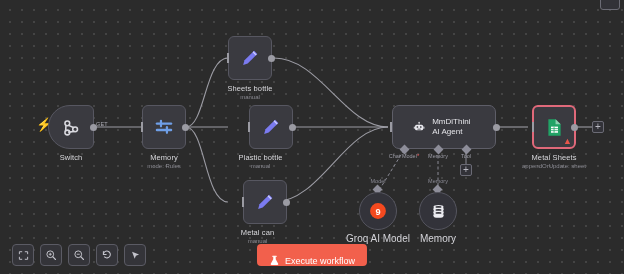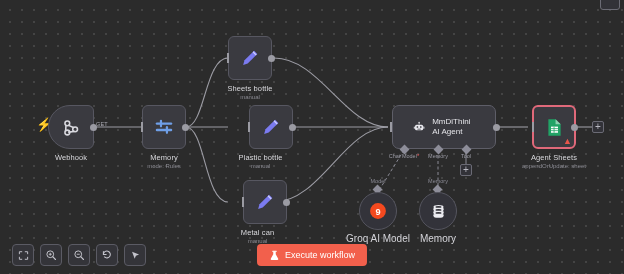--- a/index.html
+++ b/index.html
@@ -116,21 +116,21 @@
   
   .toolbar{position:absolute;left:12px;bottom:8px;display:flex;gap:6px;}
   .tbtn{
     width:22px;height:22px;border:1px solid #5b5b64;border-radius:4px;
     background:#343439;display:flex;align-items:center;justify-content:center;
     box-sizing:border-box;
   }
   .exec{
     position:absolute;left:50%;transform:translateX(-50%);bottom:8px;
     background:#f2604c;border-radius:4px;height:22px;
-    display:flex;align-items:center;gap:5px;padding:0 12px;
+    display:flex;align-items:flex-end;gap:5px;padding:0 12px;
     color:#fff;font-size:9px;
   }
   .corner-box{
     position:absolute;right:4px;top:-8px;width:18px;height:16px;
     border:1px solid #6b6b75;border-radius:3px;background:#323238;
   }
 </style>
 </head>
 <body>
 
@@ -170,21 +170,21 @@
           <circle cx="8" cy="8" r="2.6"></circle>
             <circle cx="16.5" cy="14.5" r="2.6"></circle>
             <circle cx="8" cy="18" r="2.6"></circle>
           <path d="M9.4 10.2 L14.6 12.6"></path>
             <path d="M15.2 16.8 L9.6 17.6"></path>
             <path d="M6.5 10.4 L6.2 15.6"></path>
         </g>
       </svg>
       <div class="port out"></div>
     </div>
-    <div class="nlabel">Webhook</div>
+    <div class="nlabel">Switch</div>
   </div>
   <div class="get-label" style="left:96px;top:121px;">GET</div>
 
   <div class="node" style="left:142px;top:105px;">
     <div class="nbox">
       <div class="in-bar"></div>
       <svg width="22" height="22" viewBox="0 0 24 24">
         <g fill="#6f9fe8">
           <rect x="3" y="7" width="18" height="2.6" rx="1.3"></rect>
           <rect x="3" y="14" width="18" height="2.6" rx="1.3"></rect>
@@ -310,21 +310,21 @@
         <rect x="8" y="11" width="8" height="7" fill="#ffffff"></rect>
         <g stroke="#21a366" stroke-width="0.9">
           <line x1="8" y1="13.3" x2="16" y2="13.3"></line>
           <line x1="8" y1="15.6" x2="16" y2="15.6"></line>
           <line x1="11.5" y1="11" x2="11.5" y2="18"></line>
         </g>
       </svg>
       <div class="warn">▲</div>
       <div class="port out"></div>
     </div>
-    <div class="nlabel">Agent Sheets</div>
+    <div class="nlabel">Metal Sheets</div>
     <div class="nsub">appendOrUpdate: sheet</div>
   </div>
   <div class="plusbtn" style="left:592px;top:121px;">+</div>
 
   <div class="corner-box"></div>
 
   <div class="toolbar">
     <div class="tbtn">
       <svg width="11" height="11" viewBox="0 0 16 16">
         <g stroke="#c4c4cc" stroke-width="1.4" fill="none" stroke-linecap="round">

